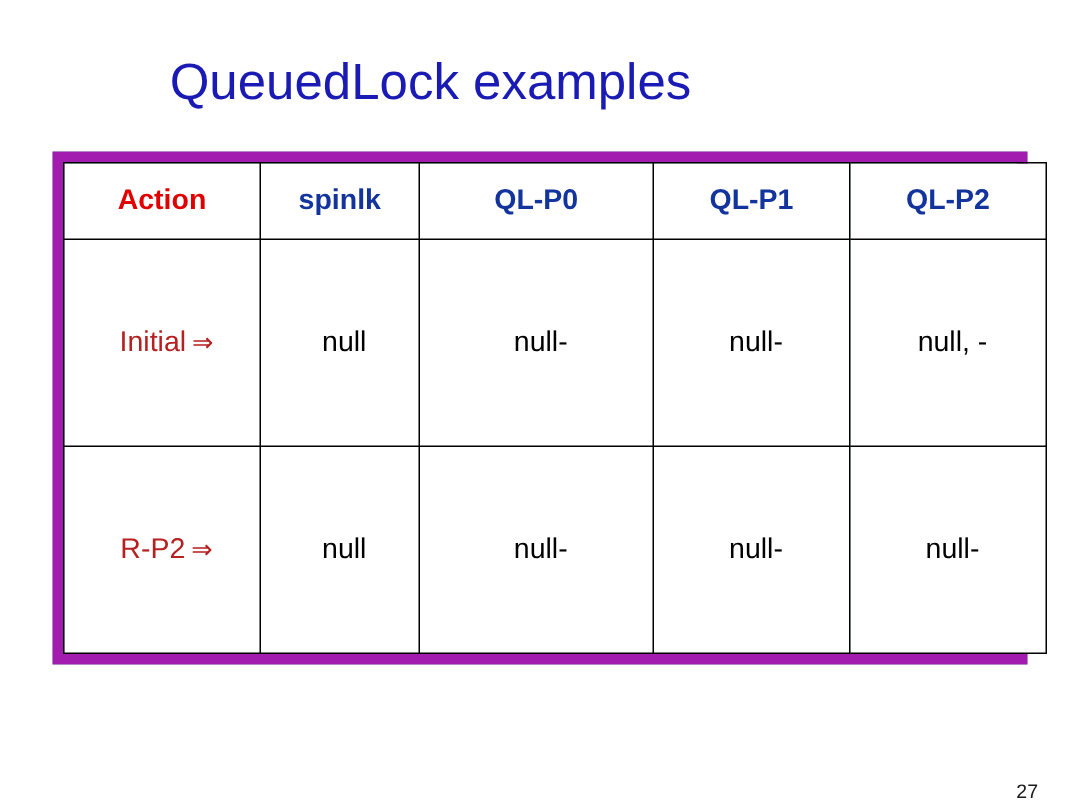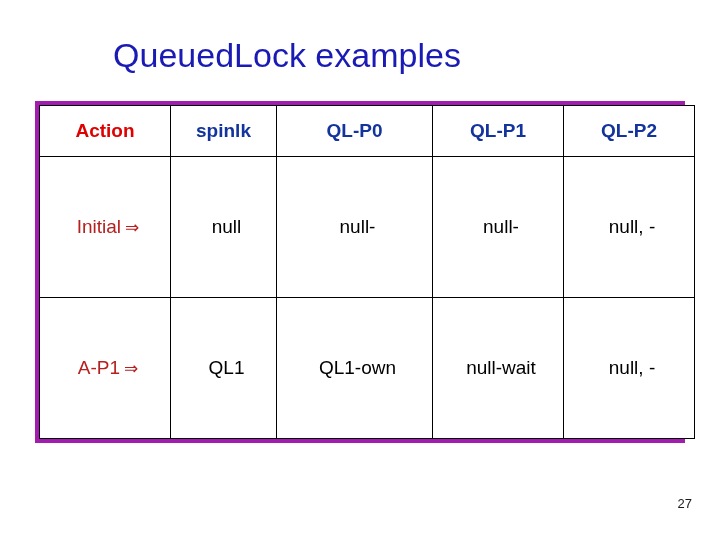--- a/index.html
+++ b/index.html
@@ -37,21 +37,21 @@
     white-space: nowrap;
   }
 
   
   #table-wrap {
     position: absolute;
     left: 35px;
     top: 101px;
     width: 650px;
     height: 342px;
-    border: 4px solid #a21caf;
+    border: 7px solid #a21caf;
     box-sizing: border-box;
     background: #86efac;
   }
   #table-wrap table {
     width: 100%;
     height: 100%;
     border-collapse: collapse;
     table-layout: fixed;
   }
   #table-wrap th, #table-wrap td {
@@ -109,21 +109,21 @@
     width: 720px;
     text-align: center;
     font-family: "Liberation Sans", sans-serif;
     font-size: 11px;
     color: #1a1a1a;
     white-space: nowrap;
   }
   #footer-pageno {
     position: absolute;
     right: 28px;
-    top: 496px;
+    top: 520px;
     font-family: "Liberation Sans", sans-serif;
     font-size: 13px;
     color: #1a1a1a;
   }
 </style>
 </head>
 <body>
 
 <div id="slide">
 
@@ -143,25 +143,25 @@
       <tbody id="table-body">
 
       <tr>
             <td class="cell cell-action col-action" style="color: rgb(182, 32, 32);"><span>Initial</span><span class="arrow">⇒</span></td>
             <td class="cell col-spinlk">null</td>
             <td class="cell col-p0">null-</td>
             <td class="cell col-p1">null-</td>
             <td class="cell col-p2">null, -</td>
           </tr>
           <tr>
-            <td class="cell cell-action col-action" style="color: rgb(182, 32, 32);"><span>A-P1</span><span class="arrow">⇒</span></td>
-            <td class="cell col-spinlk">QL1</td>
-            <td class="cell col-p0">QL1-own</td>
-            <td class="cell col-p1">null-wait</td>
-            <td class="cell col-p2">null, -</td>
+            <td class="cell cell-action col-action" style="color: rgb(182, 32, 32);"><span>R-P2</span><span class="arrow">⇒</span></td>
+            <td class="cell col-spinlk">null</td>
+            <td class="cell col-p0">null-</td>
+            <td class="cell col-p1">null-</td>
+            <td class="cell col-p2">null-</td>
           </tr>
         </tbody>
     </table>
   </div>
 
 
   <div id="footer-pageno">27</div>
 
 </div>
 

